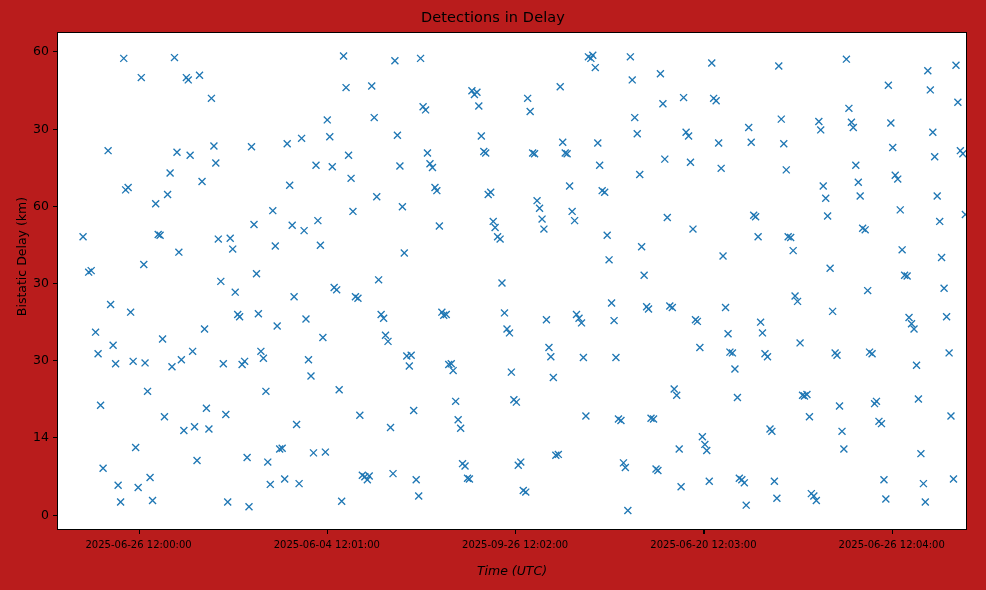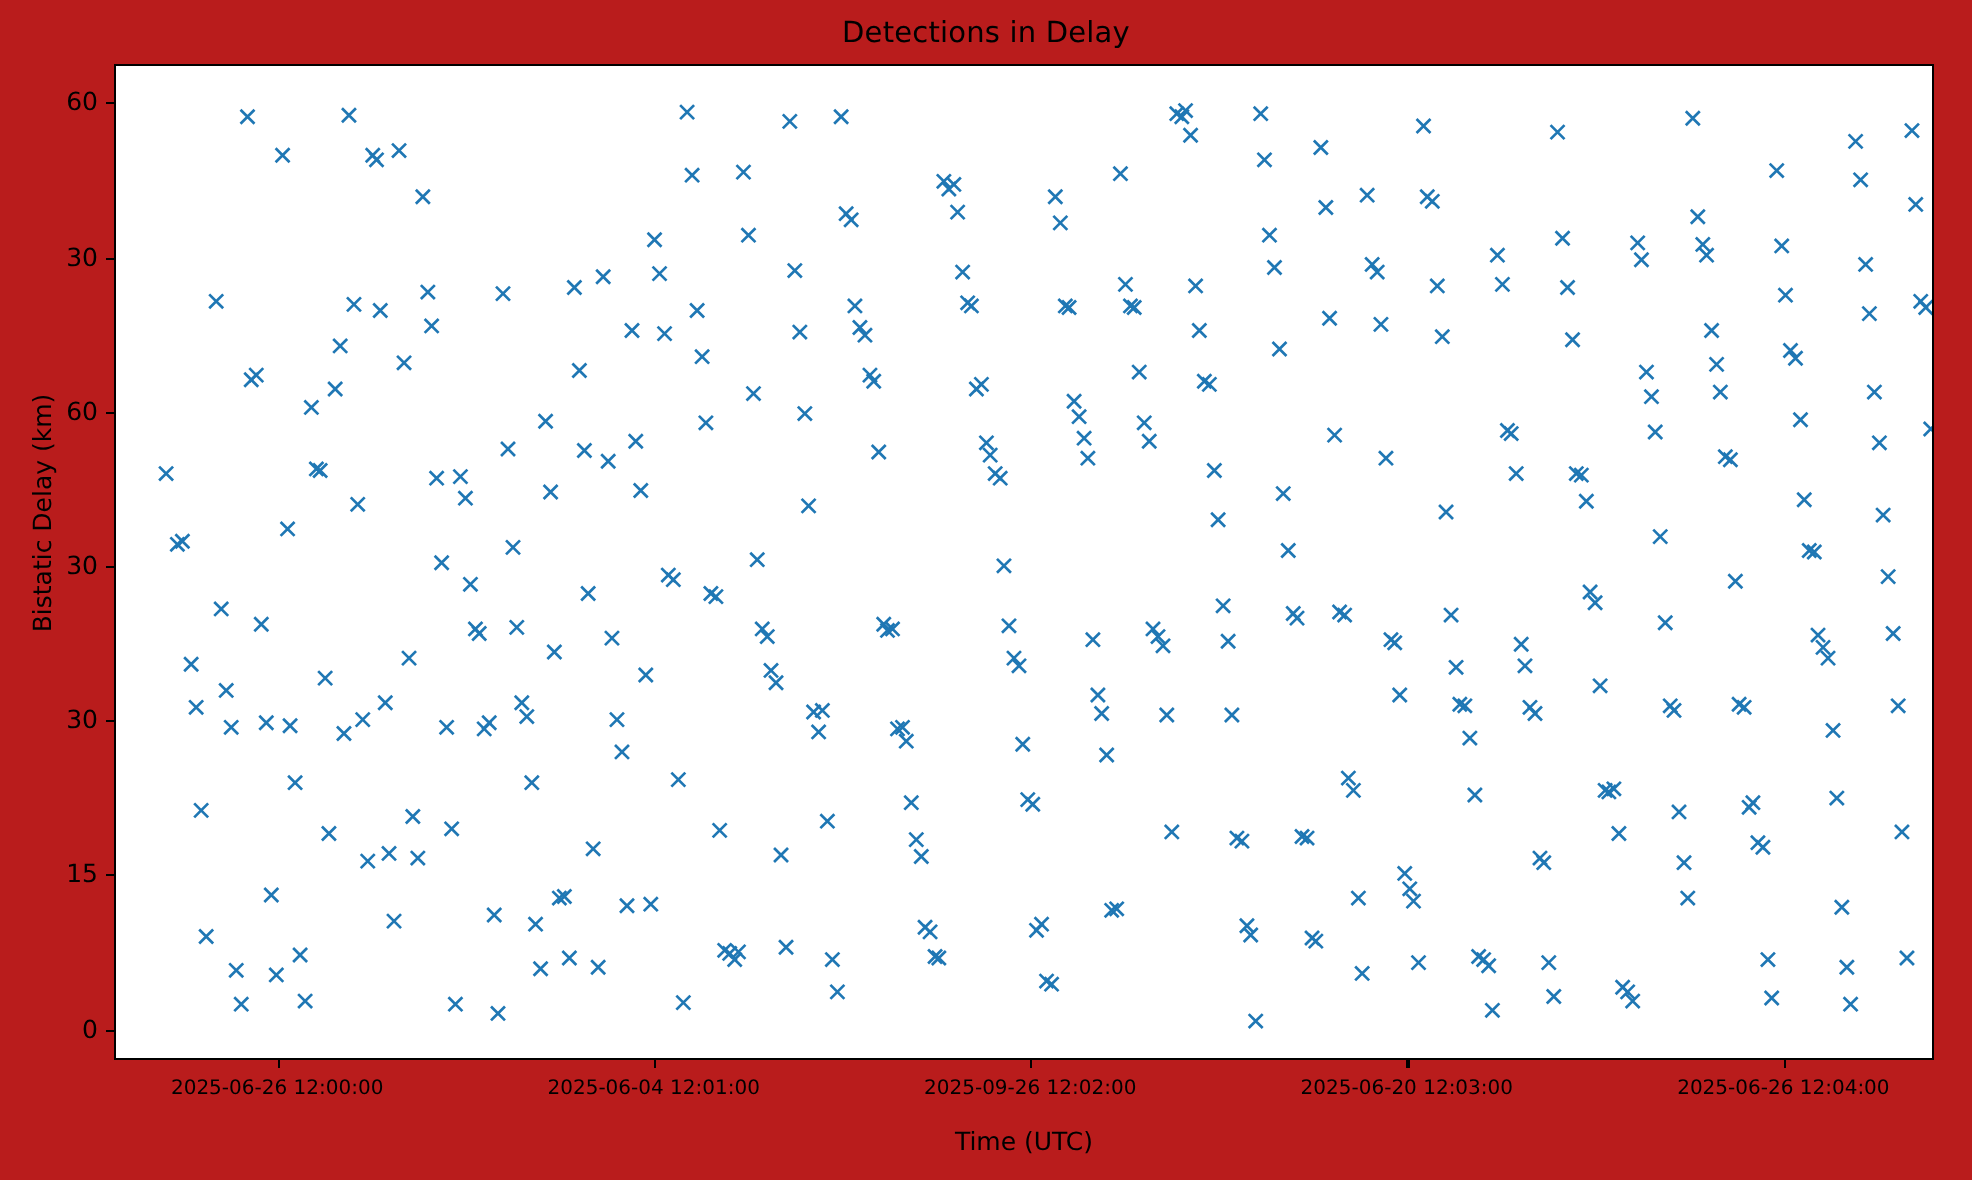--- a/index.html
+++ b/index.html
@@ -106,20 +106,21 @@
     white-space: nowrap;
   }
   #x-axis-label {
     position: absolute;
     left: 57px;
     top: 563px;
     width: 910px;
     text-align: center;
     font-size: 12.5px;
     color: #000000;
+    font-style: italic;
   }
   #y-tick-container, #x-tick-container {
     position: absolute;
   }
   #y-tick-container {
     left: 0;
     top: 32px;
     width: 57px;
     height: 498px;
   }
@@ -518,21 +519,21 @@
       </svg>
   </div>
 
   <div id="y-tick-container">
       <div class="ytick" style="top: 482.558px;">
         <div class="tick-mark"></div>
         <div class="tick-text">0</div>
       </div>
       <div class="ytick" style="top: 405.349px;">
         <div class="tick-mark"></div>
-        <div class="tick-text">15</div>
+        <div class="tick-text">14</div>
       </div>
       <div class="ytick" style="top: 328.14px;">
         <div class="tick-mark"></div>
         <div class="tick-text">30</div>
       </div>
       <div class="ytick" style="top: 250.93px;">
         <div class="tick-mark"></div>
         <div class="tick-text">30</div>
       </div>
       <div class="ytick" style="top: 173.721px;">

